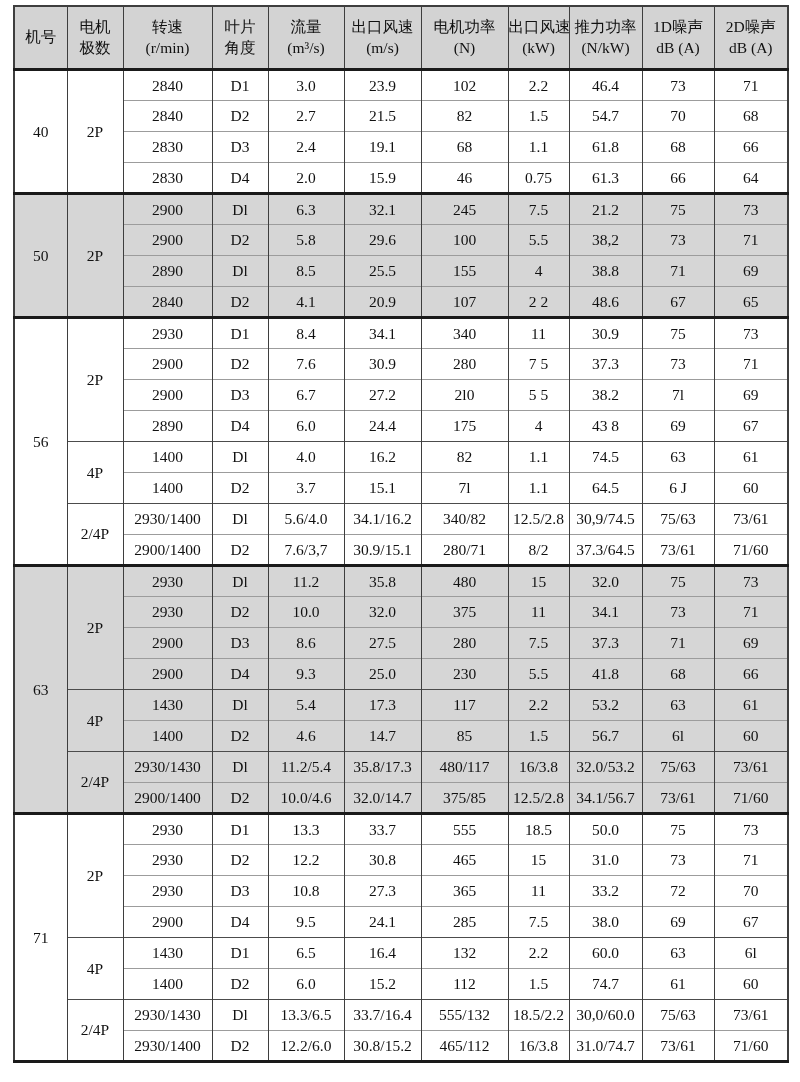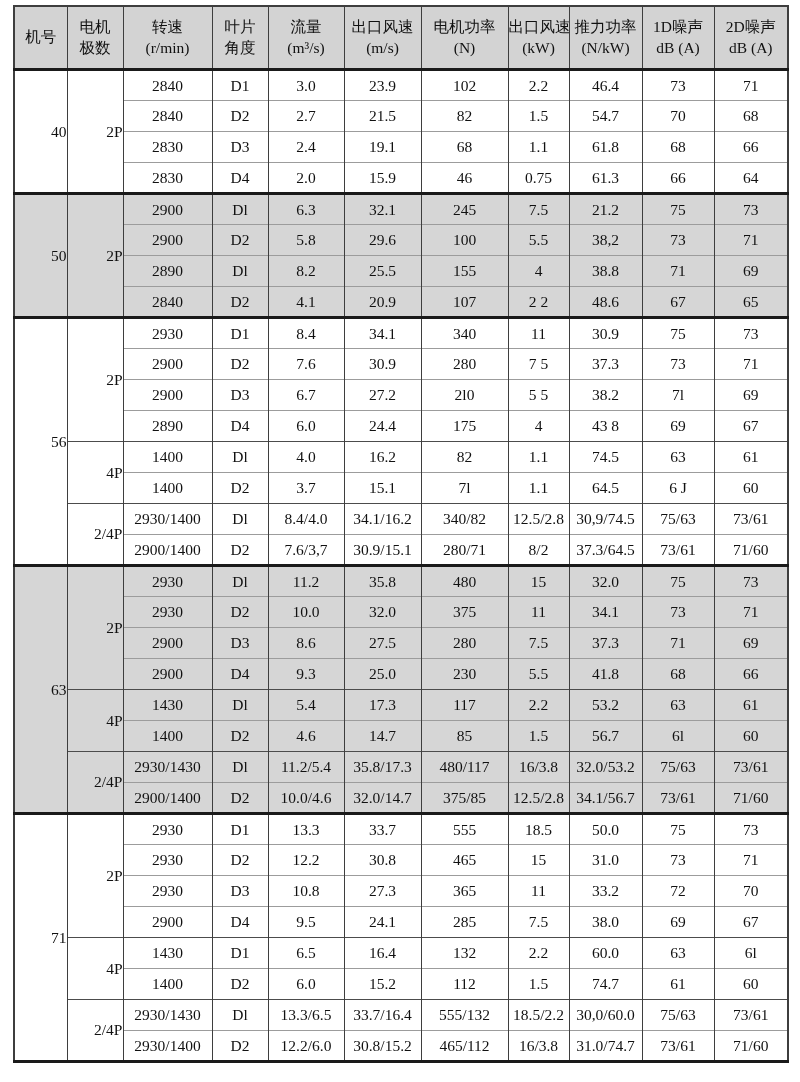--- a/index.html
+++ b/index.html
@@ -40,21 +40,21 @@
   thead th{
     height:61px;
     background:var(--header-bg);
     border-bottom:3px solid var(--border-dark);
     font-weight:normal;
     font-size:15.5px;
     line-height:1.35;
   }
   tbody tr{height:31px;}
   td.data{font-size:15.5px;border-top:1px solid var(--border-light);}
-  td.machine,td.poles{font-size:15.5px;text-align:right;}
+  td.machine,td.poles{font-size:15.5px;}
   tr.group-start td{border-top:1.5px solid #4c4c4c;}
   tr.section-start td{border-top:3px solid var(--border-dark);}
   tr.shaded td{background:var(--shaded-bg);}
 </style>
 </head>
 <body>
 
 <div class="page">
   <table class="spec">
     <colgroup id="colgroup">
@@ -184,21 +184,21 @@
           <td class="data">29.6</td>
           <td class="data">100</td>
           <td class="data">5.5</td>
           <td class="data">38,2</td>
           <td class="data">73</td>
           <td class="data">71</td>
         </tr>
         <tr class="shaded">
           <td class="data">2890</td>
           <td class="data">Dl</td>
-          <td class="data">8.2</td>
+          <td class="data">8.5</td>
           <td class="data">25.5</td>
           <td class="data">155</td>
           <td class="data">4</td>
           <td class="data">38.8</td>
           <td class="data">71</td>
           <td class="data">69</td>
         </tr>
         <tr class="shaded">
           <td class="data">2840</td>
           <td class="data">D2</td>
@@ -276,21 +276,21 @@
           <td class="data">7l</td>
           <td class="data">1.1</td>
           <td class="data">64.5</td>
           <td class="data">6 J</td>
           <td class="data">60</td>
         </tr>
         <tr class="group-start">
           <td rowspan="2" class="poles">2/4P</td>
           <td class="data">2930/1400</td>
           <td class="data">Dl</td>
-          <td class="data">8.4/4.0</td>
+          <td class="data">5.6/4.0</td>
           <td class="data">34.1/16.2</td>
           <td class="data">340/82</td>
           <td class="data">12.5/2.8</td>
           <td class="data">30,9/74.5</td>
           <td class="data">75/63</td>
           <td class="data">73/61</td>
         </tr>
         <tr>
           <td class="data">2900/1400</td>
           <td class="data">D2</td>

